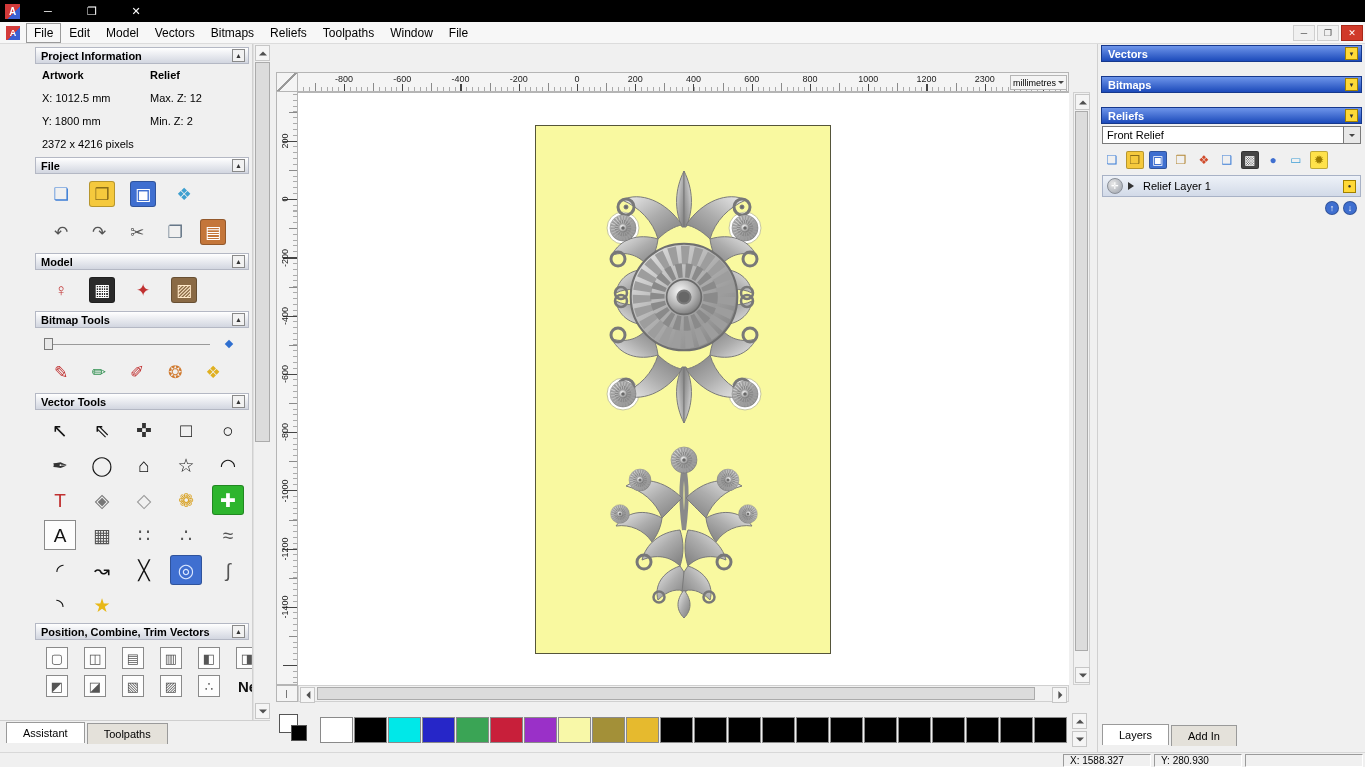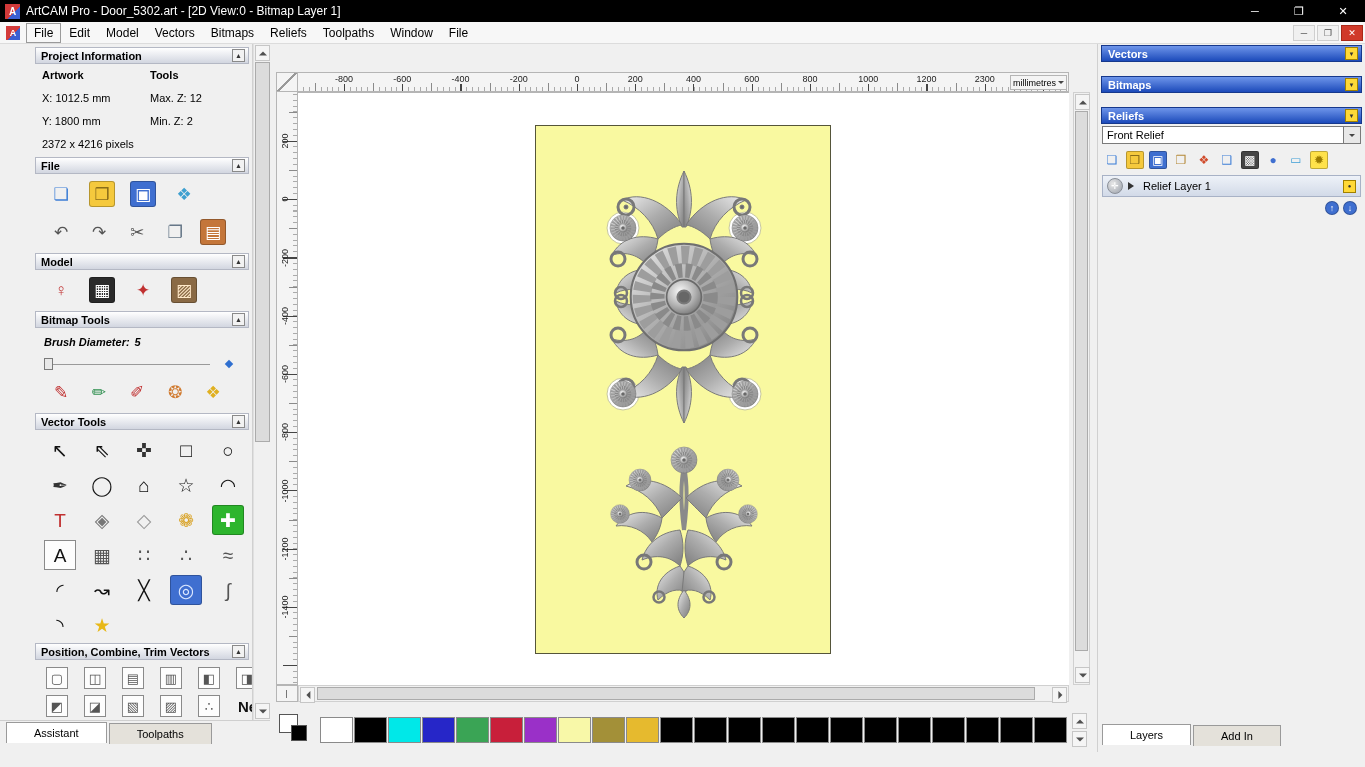--- a/index.html
+++ b/index.html
@@ -54,21 +54,21 @@
   .sb-btn::after { content:""; position:absolute; left:50%; top:50%; border:4px solid transparent; }
   .sb-btn.up::after   { border-bottom-color:#505050; transform:translate(-50%,-70%); }
   .sb-btn.down::after { border-top-color:#505050;    transform:translate(-50%,-20%); }
   .sb-btn.left::after { border-right-color:#505050;  transform:translate(-70%,-50%); }
   .sb-btn.right::after{ border-left-color:#505050;   transform:translate(-20%,-50%); }
   .sb-btn.bottom { position:absolute; bottom:0; left:0; }
   .lscroll .thumb { position:absolute; left:1px; top:18px; width:15px; height:380px; background:#dcdcdc; border:1px solid #ababab; }
 
   
   .left-tabs { position:absolute; top:720px; left:0; width:270px; height:32px; background:#f0f0f0; border-top:1px solid #cfcfcf; display:flex; align-items:flex-start; padding:2px 0 0 6px; gap:2px; }
-  .tab { padding:4px 27px; font-size:11px; background:#e4e1da; border:1px solid #9a9a9a; border-bottom:none; }
+  .tab { padding:4px 16px; font-size:11px; background:#e4e1da; border:1px solid #9a9a9a; border-bottom:none; }
   .tab.active { background:#fff; position:relative; top:-1px; }
 
   
   .center { position:absolute; top:44px; left:270px; width:827px; height:708px; background:#f0f0f0; }
   .canvas-toolbar { position:absolute; top:0; left:0; width:827px; height:28px; display:flex; align-items:center; gap:2px; padding-left:12px; }
   .canvas-toolbar .icon { width:22px; height:22px; font-size:15px; }
   .view3d { font-weight:bold; font-size:13px; margin-right:8px; }
   .vsep { width:1px; height:18px; background:#c2c2c2; border-right:1px solid #fff; margin:0 5px; }
   .stroke-preview { width:88px; border-top:1px solid #666; margin-left:26px; }
   .stroke-hook { width:7px; height:11px; border-right:1px solid #666; border-bottom:1px solid #666; border-radius:0 0 7px 0; margin-top:-5px; }
@@ -136,21 +136,20 @@
   .scell { height:13px; margin-left:3px; padding:0 6px; font-size:10px; display:flex; align-items:center; border:1px solid; border-color:#9a9a9a #ffffff #ffffff #9a9a9a; background:#f0f0f0; white-space:nowrap; }
   .scell.x { width:88px; } .scell.y { width:88px; } .scell.tail { width:118px; }
 </style>
 </head>
 <body>
 
 <div class="app">
 
   <div class="titlebar">
     <div class="app-logo">A</div>
-    <div class="title-text">ArtCAM Pro - Door_5302.art - [2D View:0 - Bitmap Layer 1]</div>
     <div class="win-btn">─</div>
     <div class="win-btn">❐</div>
     <div class="win-btn">✕</div>
   </div>
 
   <div class="menubar">
     <div class="menu-logo">A</div>
     <div style="display:flex">
         <span class="menu-item">File</span>
         <span class="menu-item">Edit</span>
@@ -169,21 +168,21 @@
   </div>
 
   <div class="left-panel">
 
     <div class="section-header">
       <span>Project Information</span>
       <span class="collapse-btn">▲</span>
     </div>
     <div class="proj-grid">
       <span class="b">Artwork</span>
-      <span class="b">Tools</span>
+      <span class="b">Relief</span>
       <span>X: 1012.5 mm</span>
       <span>Max. Z: 12</span>
       <span>Y: 1800 mm</span>
       <span>Min. Z: 2</span>
       <span class="span2">2372 x 4216 pixels</span>
     </div>
 
     <div class="section-header">
       <span>File</span>
       <span class="collapse-btn">▲</span>
@@ -209,24 +208,20 @@
     <div class="icon-row">
         <span class="icon flat" style="color: rgb(192, 48, 48);">♀</span>
         <span class="icon chip" style="color: rgb(255, 255, 255); background: rgb(42, 42, 42);">▦</span>
         <span class="icon flat" style="color: rgb(192, 48, 48);">✦</span>
         <span class="icon chip" style="color: rgb(255, 233, 201); background: rgb(138, 106, 69);">▨</span>
       </div>
 
     <div class="section-header">
       <span>Bitmap Tools</span>
       <span class="collapse-btn">▲</span>
-    </div>
-    <div class="brush-row">
-      <span>Brush Diameter:</span>
-      <span>5</span>
     </div>
     <div class="slider">
       <div class="track"></div>
       <div class="thumb"></div>
       <div class="diamond"></div>
     </div>
     <div class="icon-row tight">
         <span class="icon flat" style="color: rgb(192, 48, 48);">✎</span>
         <span class="icon flat" style="color: rgb(47, 143, 79);">✏</span>
         <span class="icon flat" style="color: rgb(192, 48, 48);">✐</span>
@@ -506,14 +501,20 @@
     <div class="layer-nav">
         <span class="icon chip" style="color: rgb(255, 255, 255); background: rgb(63, 111, 208);">↑</span>
         <span class="icon chip" style="color: rgb(255, 255, 255); background: rgb(63, 111, 208);">↓</span>
       </div>
     <div class="right-tabs">
       <div class="tab active">Layers</div>
       <div class="tab">Add In</div>
     </div>
   </div>
 
+  <div class="statusbar">
+    <div class="status-spacer"></div>
+    <div class="scell x">X: 1588.327</div>
+    <div class="scell y">Y: 280.930</div>
+    <div class="scell tail"></div>
+  </div>
 
 </div>
 
 </body></html>

